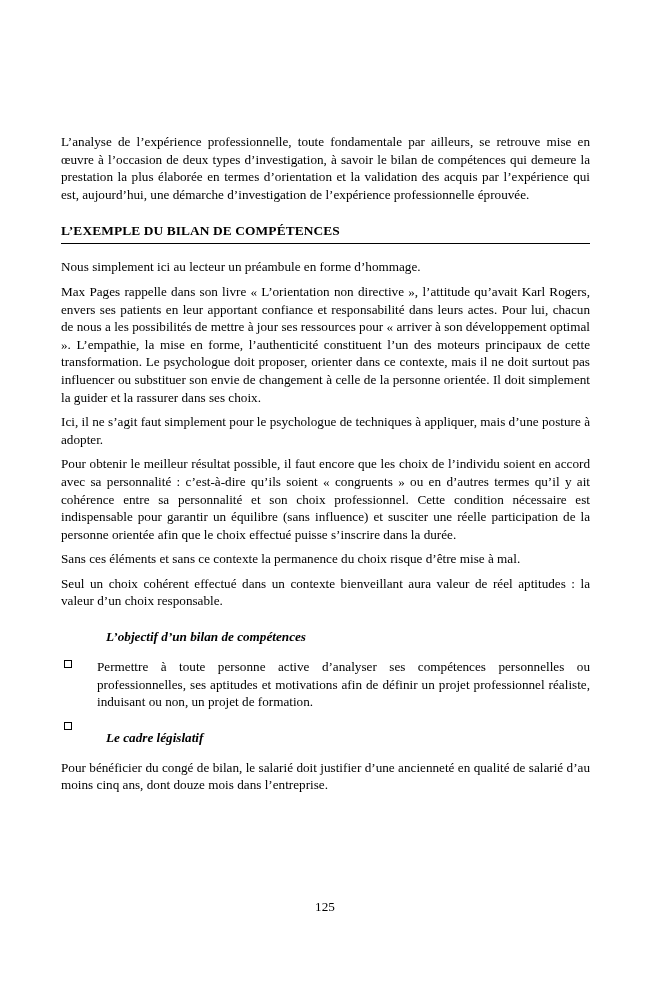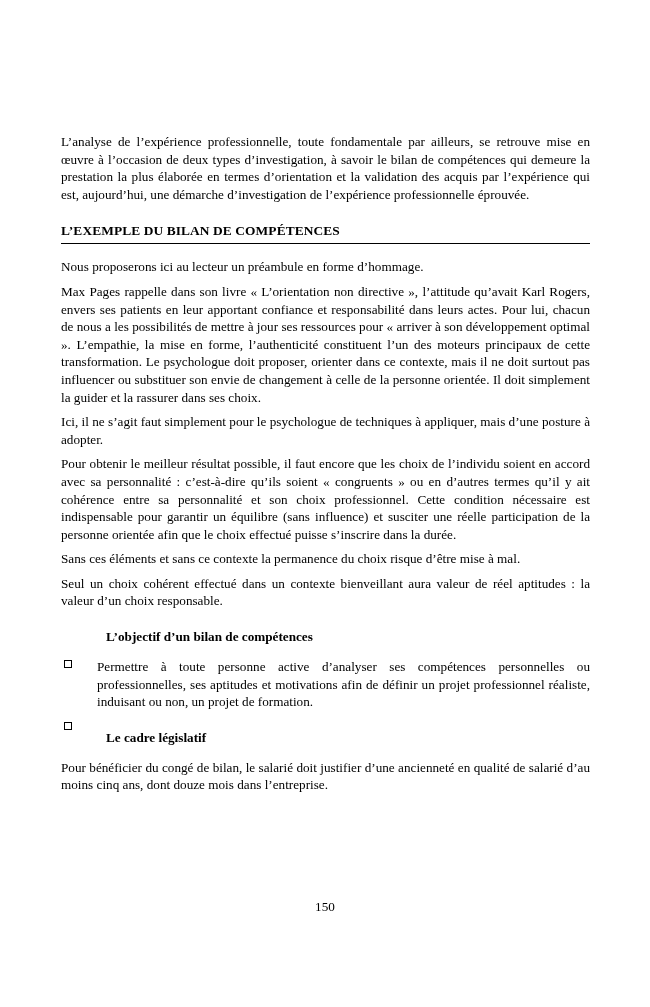--- a/index.html
+++ b/index.html
@@ -53,20 +53,21 @@
     height: 0;
     width: 100%;
   }
   .after-rule-gap { height: 14px; }
 
   .sub-heading {
     margin: 18px 0 13px 0;
     padding-left: 45px;
     font-size: 13.2px;
     font-weight: bold;
+    font-style: italic;
     line-height: 17px;
   }
 
   ul.bullets {
     list-style: none;
     margin: 0;
     padding: 0;
   }
   ul.bullets li {
     position: relative;
@@ -104,21 +105,21 @@
 <div class="page">
 
   <div class="content">
 
     <p class="body-par">L’analyse de l’expérience professionnelle, toute fondamentale par ailleurs, se retrouve mise en œuvre à l’occasion de deux types d’investigation, à savoir le bilan de compétences qui demeure la prestation la plus élaborée en termes d’orientation et la validation des acquis par l’expérience qui est, aujourd’hui, une démarche d’investigation de l’expérience professionnelle éprouvée.</p>
 
     <div class="section-heading">L’EXEMPLE DU BILAN DE COMPÉTENCES</div>
     <div class="heading-rule"></div>
     <div class="after-rule-gap"></div>
 
-    <p class="body-par">Nous proposerons ici au lecteur un préambule en forme d’hommage.</p>
+    <p class="body-par">Nous simplement ici au lecteur un préambule en forme d’hommage.</p>
 
     <p class="body-par">Max Pages rappelle dans son livre « L’orientation non directive », l’attitude qu’avait Karl Rogers, envers ses patients en leur apportant confiance et responsabilité dans leurs actes. Pour lui, chacun de nous a les possibilités de mettre à jour ses ressources pour « arriver à son développement optimal ». L’empathie, la mise en forme, l’authenticité constituent l’un des moteurs principaux de cette transformation. Le psychologue doit proposer, orienter dans ce contexte, mais il ne doit surtout pas influencer ou substituer son envie de changement à celle de la personne orientée. Il doit simplement la guider et la rassurer dans ses choix.</p>
 
     <p class="body-par">Ici, il ne s’agit faut simplement pour le psychologue de techniques à appliquer, mais d’une posture à adopter.</p>
 
     <p class="body-par">Pour obtenir le meilleur résultat possible, il faut encore que les choix de l’individu soient en accord avec sa personnalité : c’est-à-dire qu’ils soient « congruents » ou en d’autres termes qu’il y ait cohérence entre sa personnalité et son choix professionnel. Cette condition nécessaire est indispensable pour garantir un équilibre (sans influence) et susciter une réelle participation de la personne orientée afin que le choix effectué puisse s’inscrire dans la durée.</p>
 
     <p class="body-par">Sans ces éléments et sans ce contexte la permanence du choix risque d’être mise à mal.</p>
 
     <p class="body-par">Seul un choix cohérent effectué dans un contexte bienveillant aura valeur de réel aptitudes : la valeur d’un choix responsable.</p>
@@ -134,15 +135,15 @@
         <span class="bullet-marker"></span>
       </li>
     </ul>
 
     <div class="sub-heading">Le cadre législatif</div>
 
     <p class="body-par">Pour bénéficier du congé de bilan, le salarié doit justifier d’une ancienneté en qualité de salarié d’au moins cinq ans, dont douze mois dans l’entreprise.</p>
 
   </div>
 
-  <div class="page-number">150</div>
+  <div class="page-number">125</div>
 
 </div>
 
 </body></html>

